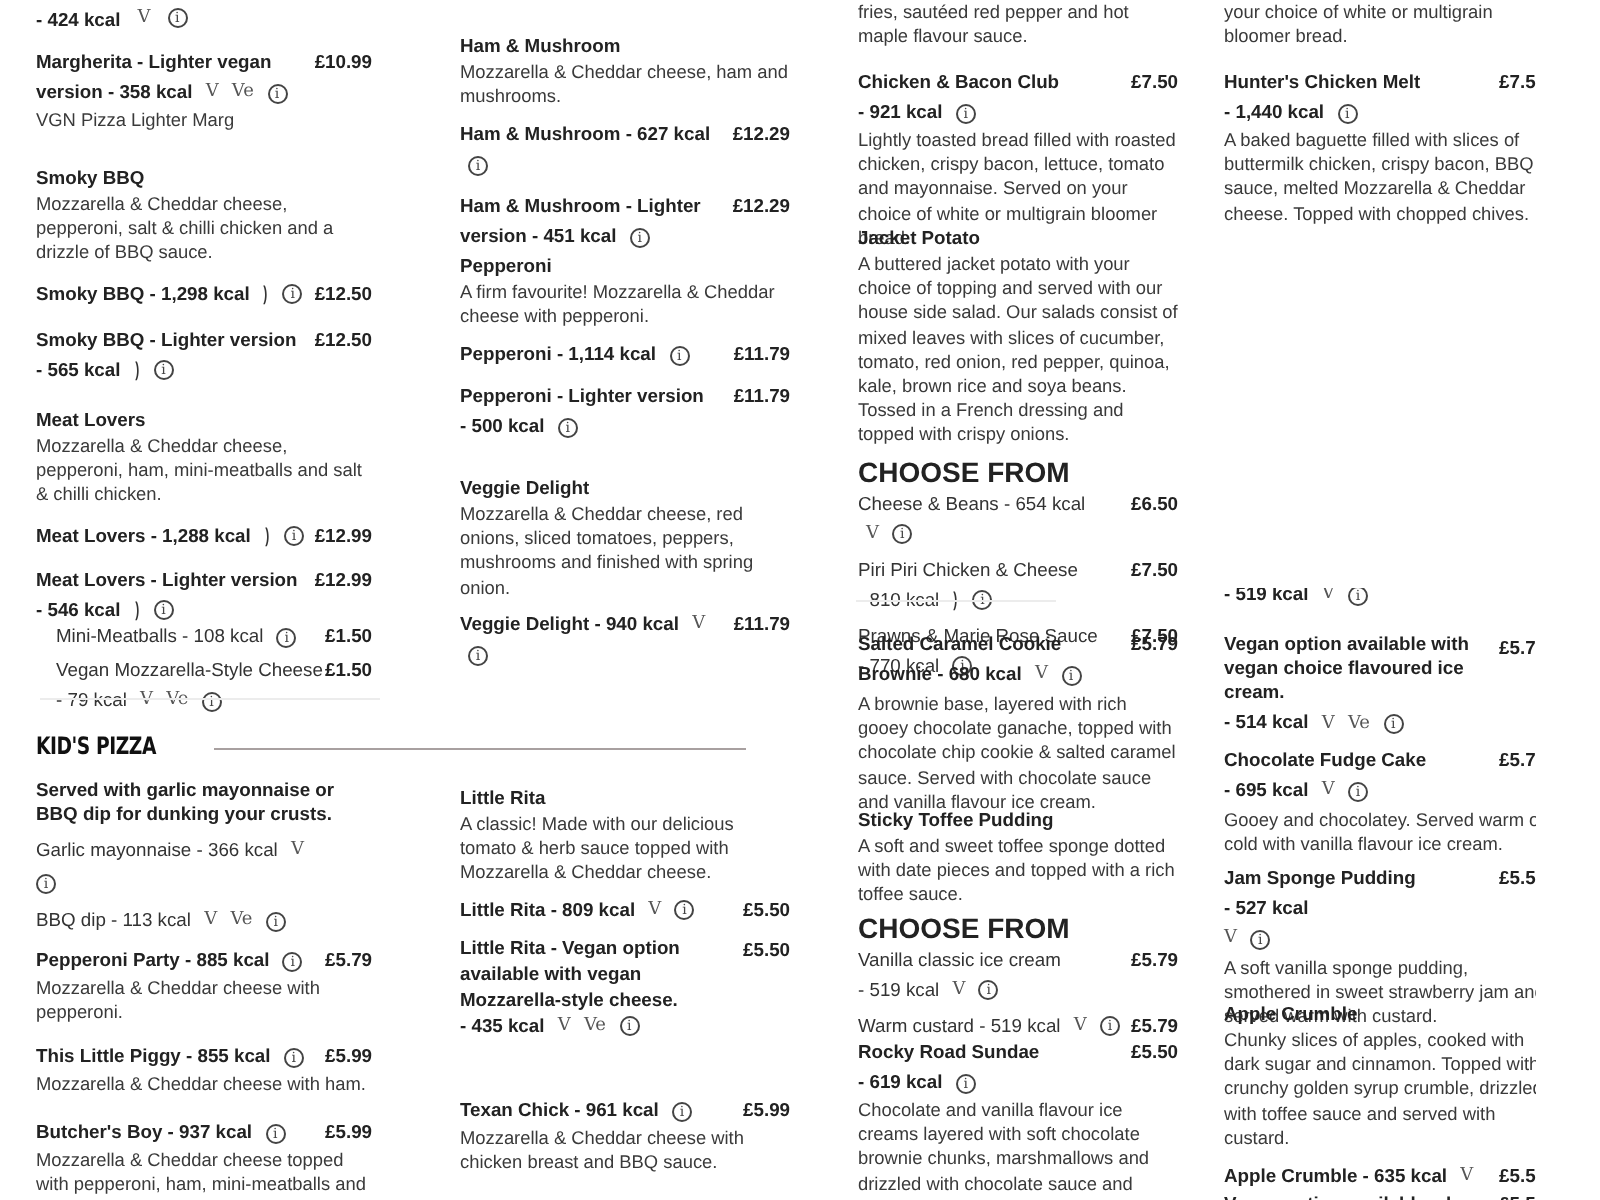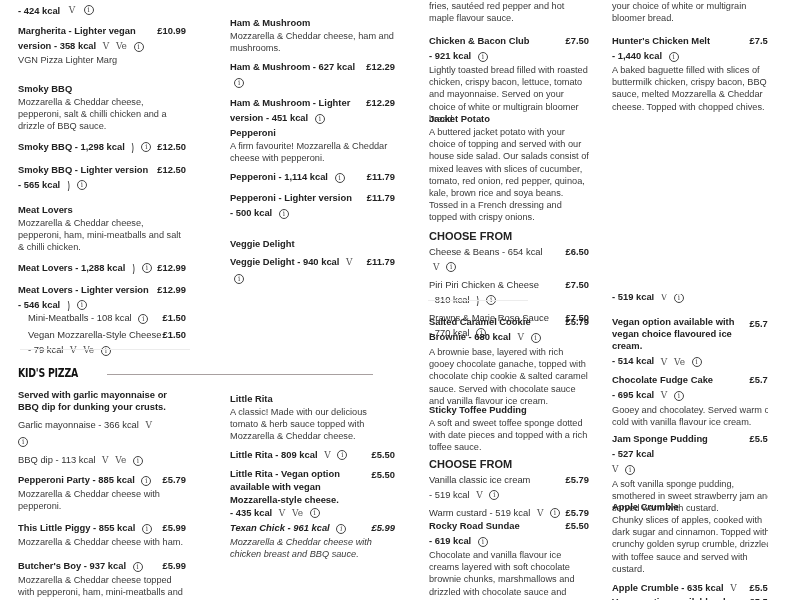--- a/index.html
+++ b/index.html
@@ -7,21 +7,21 @@
   body { font-family: "Liberation Sans", "DejaVu Sans", sans-serif; color: #2a2a2a; position: relative; }
   .page { position: absolute; left: 0; top: 0; width: 768px; height: 600px; overflow: hidden; }
   .col { position: absolute; top: 0; height: 600px; }
   .blk { position: absolute; left: 0; right: 0; }
   .row { display: flex; justify-content: space-between; align-items: flex-start; }
   .title { font-size: 9.4px; font-weight: bold; line-height: 13px; color: #222; }
   .line-name { font-size: 9.4px; font-weight: bold; line-height: 15px; color: #222; max-width: 150px; }
   .line-name.reg { font-weight: normal; color: #333; }
   .desc { font-size: 9.2px; line-height: 12.2px; color: #3a3a3a; margin-top: 1px; }
   .price { font-size: 9.4px; font-weight: bold; line-height: 15px; color: #222; white-space: nowrap; }
-  .choose { font-size: 11px; font-weight: bold; color: #222; line-height: 13px; }
+  .choose { font-size: 14px; font-weight: bold; color: #222; line-height: 13px; }
   .kcal { white-space: nowrap; }
   .ico { display: inline-block; vertical-align: middle; margin-left: 4px; }
   .info { width: 10px; height: 10px; border: 1px solid #444; border-radius: 50%; font-size: 7px; line-height: 8px; text-align: center; font-weight: normal; color: #444; font-family: "DejaVu Serif", serif; }
   .vg { font-family: "DejaVu Serif", serif; font-weight: normal; font-size: 9px; color: #555; }
   .chilli { font-size: 10px; font-weight: bold; color: #333; transform: scaleX(0.6); }
   .sec-head { font-family: "DejaVu Sans", sans-serif; font-weight: bold; font-size: 12px; letter-spacing: -0.3px; transform: scaleX(0.78); transform-origin: left; color: #111; }
   .rule { position: absolute; height: 1px; background: #a8a0a0; }
   .fade { position: absolute; height: 1px; background: #ececec; }
 </style>
 </head>
@@ -218,20 +218,21 @@
           <span>Pepperoni - Lighter version</span>
           <span class="kcal">- 500 kcal</span>
           <span class="ico info">i</span>
         </div>
         <span class="price">£11.79</span>
       </div>
     </div>
 
     <div class="blk" style="top:237px;">
       <div class="title">Veggie Delight</div>
+      <div class="desc">Mozzarella &amp; Cheddar cheese, red onions, sliced tomatoes, peppers, mushrooms and finished with spring onion.</div>
       <div class="row" style="margin-top:4px;">
         <div class="line-name">
           <span>Veggie Delight</span>
           <span class="kcal">- 940 kcal</span>
           <span class="ico vg">V</span>
           <span class="ico info">i</span>
         </div>
         <span class="price">£11.79</span>
       </div>
     </div>
@@ -253,21 +254,21 @@
           <span>Little Rita - Vegan option available with vegan Mozzarella-style cheese.</span>
           <span class="kcal">- 435 kcal</span>
           <span class="ico vg">V</span>
           <span class="ico vg">Ve</span>
           <span class="ico info">i</span>
         </div>
         <span class="price">£5.50</span>
       </div>
     </div>
 
-    <div class="blk" style="top:520px;font-style:italic;">
+    <div class="blk" style="top:547px;">
       <div class="row">
         <div class="line-name">
           <span>Texan Chick</span>
           <span class="kcal">- 961 kcal</span>
           <span class="ico info">i</span>
         </div>
         <span class="price">£5.99</span>
       </div>
       <div class="desc">Mozzarella &amp; Cheddar cheese with chicken breast and BBQ sauce.</div>
     </div>

